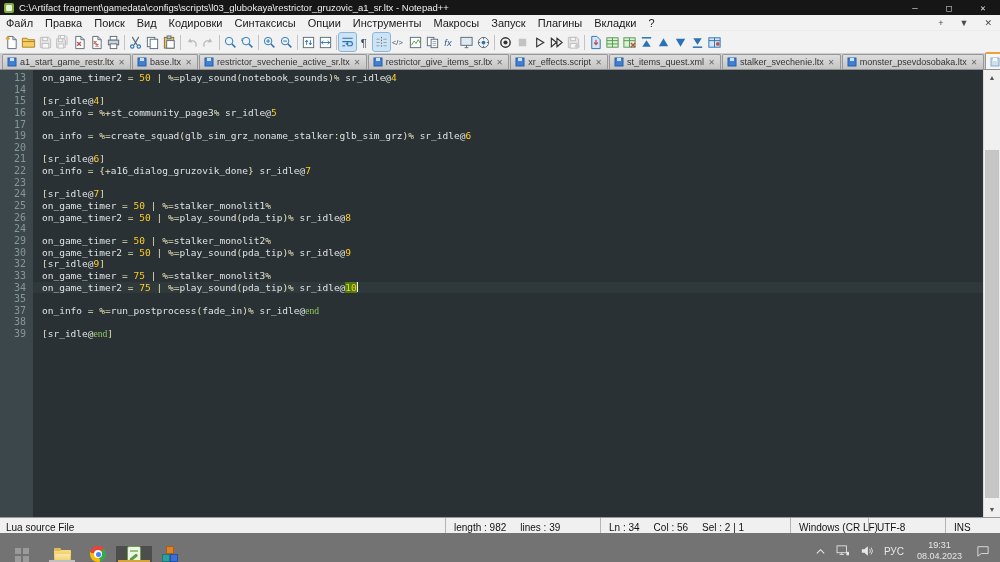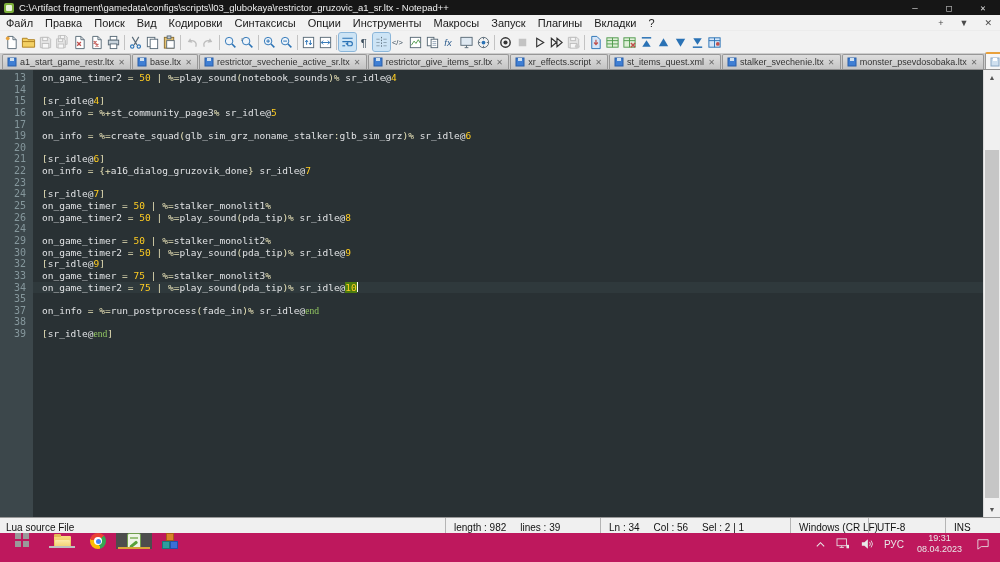--- a/index.html
+++ b/index.html
@@ -71,21 +71,21 @@
   
   .statusbar { height:16px; background:#f0f0f0; border-top:1px solid #999; display:flex;
     align-items:center; font-size:10px; color:#111; flex:0 0 16px; }
   .ss { height:100%; display:flex; align-items:flex-end; border-left:1px solid #b4b4b4; padding-left:8px; }
   .ss span { margin-right:14px; white-space:nowrap; }
   .ss-doctype { flex:1; border-left:none; padding-left:6px; }
   .ss-len { width:155px; } .ss-pos { width:190px; } .ss-eol { width:78px; }
   .ss-enc { width:77px; } .ss-ins { width:55px; }
 
   
-  .taskbar { height:29px; background:#be185d; display:flex; align-items:flex-start; flex:0 0 29px; }
+  .taskbar { height:29px; background:#737373; display:flex; align-items:flex-end; flex:0 0 29px; }
   .task-btn { width:36px; display:flex; align-items:center; justify-content:center; position:relative; }
   .task-btn.start { width:44px; }
   .task-btn.active { background:#4d4d4d; }
   .task-ul { position:absolute; bottom:0; left:5px; right:5px; height:2px; }
   .start-ico { width:14px; height:14px; display:grid; grid-template-columns:1fr 1fr;
     grid-template-rows:1fr 1fr; gap:2px; }
   .start-ico i { background:#9a9a9a; }
   .folder-ico { width:17px; height:12px; background:linear-gradient(#f9dc80,#e9b84e); border-radius:1px;
     position:relative; margin-top:3px; }
   .folder-ico::before { content:""; position:absolute; top:-2px; left:0; width:7px; height:3px;

